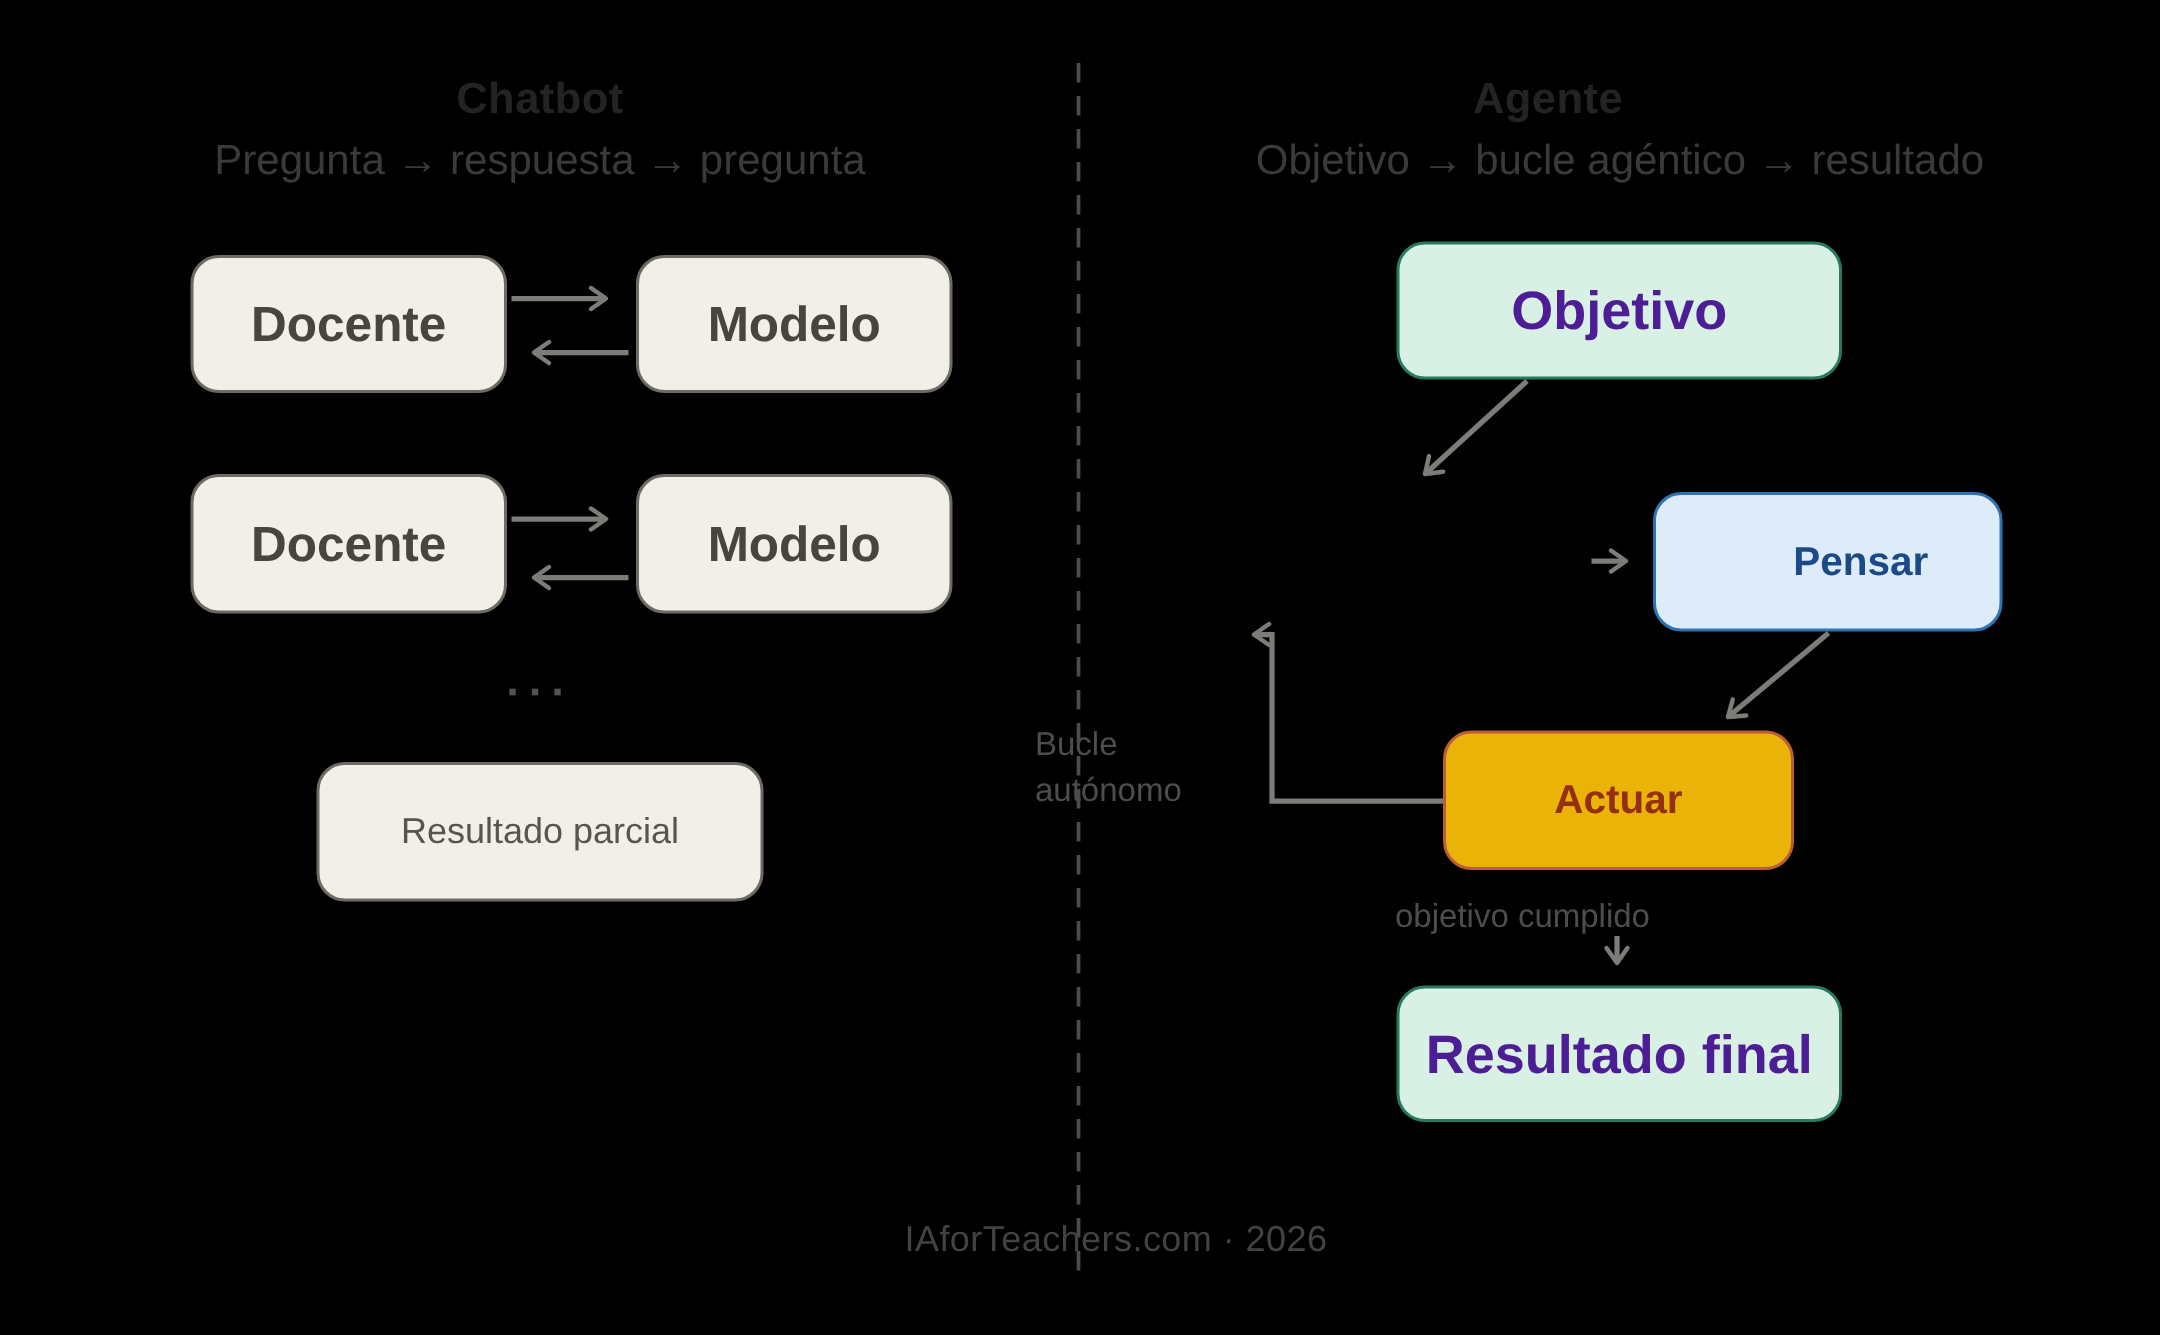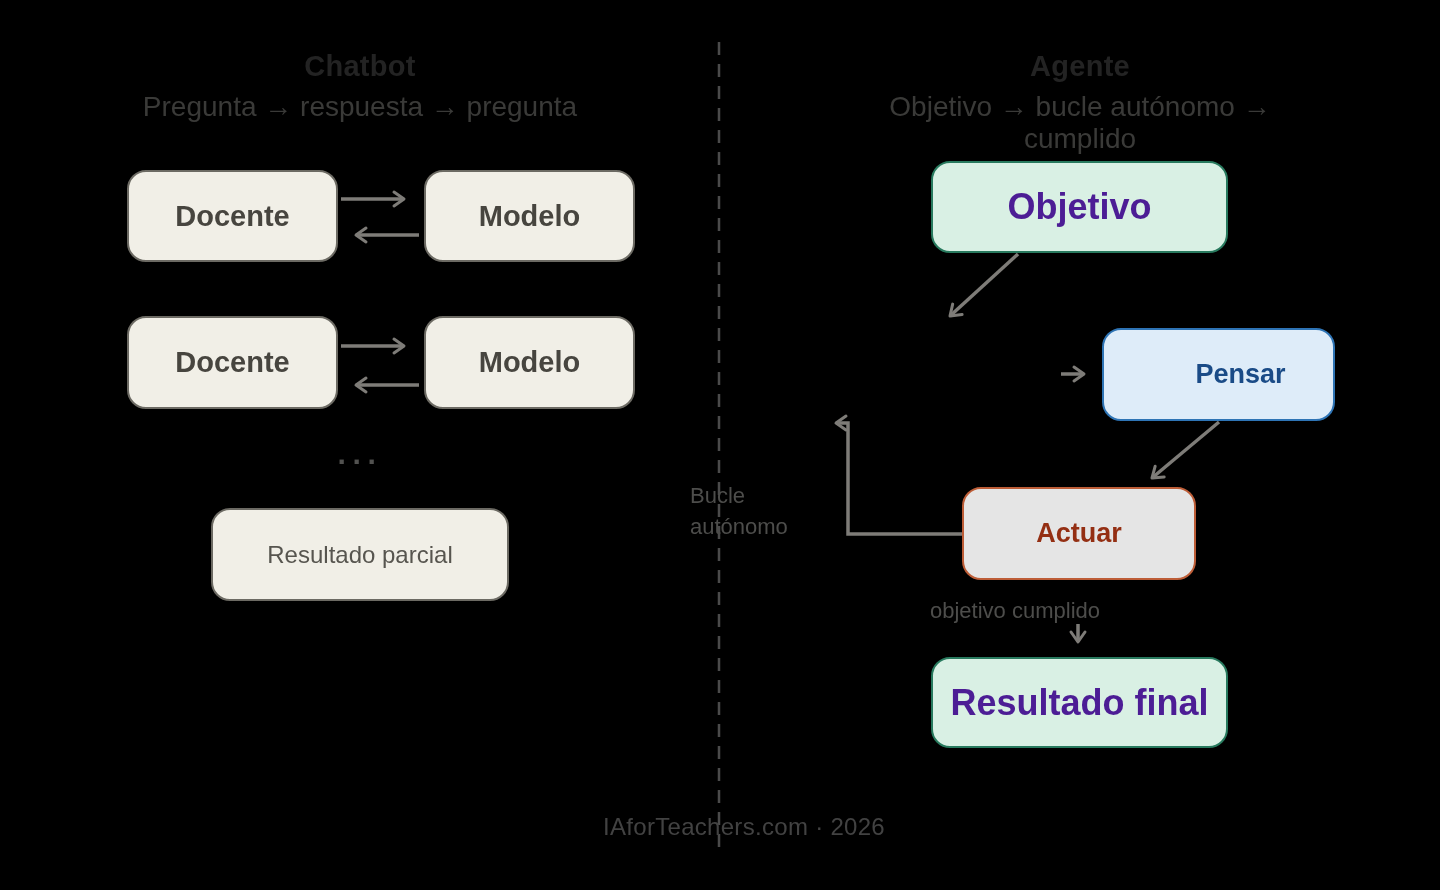--- a/index.html
+++ b/index.html
@@ -14,30 +14,30 @@
   }
   .col-sub{
     width:500px;font-size:28px;font-weight:500;color:#3a3a38;
     text-align:center;
   }
   .node{
     display:flex;align-items:center;justify-content:center;
     border-radius:19px;box-sizing:border-box;border:2px solid transparent;
   }
   .node-cream{background:#f1efe7;border-color:#6c6a63;color:#47453f;
-    font-size:29px;font-weight:600;}
+    font-size:33px;font-weight:600;}
   .node-cream-light{background:#f1efe7;border-color:#6c6a63;color:#57554f;
     font-size:24px;font-weight:400;}
   .node-green{background:#d9f0e4;border-color:#287a5e;color:#4c1d95;
     font-size:36px;font-weight:700;}
   .node-purple{background:#ebe6fb;border-color:#6a57cf;color:#3e2f9d;
     font-size:27px;font-weight:700;}
   .node-blue{background:#deecf9;border-color:#2e74b5;color:#1a4b87;
     font-size:27px;font-weight:700;}
-  .node-orange{background:#e5e5e5;border-color:#bd5d37;color:#942f13;
+  .node-orange{background:#eab308;border-color:#bd5d37;color:#942f13;
     font-size:27px;font-weight:700;}
   .small-label{font-size:22px;font-weight:500;color:#4d4d4b;text-align:left;line-height:31px;}
   .ellipsis{font-size:30px;font-weight:700;color:#525250;letter-spacing:5px;text-align:center;}
   .footer{font-size:24px;font-weight:500;color:#424242;text-align:center;letter-spacing:.3px;}
   svg{position:absolute;left:0;top:0;}
 </style>
 </head>
 <body>
 
 <div class="canvas">
@@ -84,22 +84,22 @@
   <div class="abs node node-cream" style="left:424px;top:316px;width:211px;height:93px;">
     <span>Modelo</span>
   </div>
 
   <div class="abs ellipsis" style="left:310px;top:445px;width:100px;">···</div>
 
   <div class="abs node node-cream-light" style="left:211px;top:508px;width:298px;height:93px;">
     <span>Resultado parcial</span>
   </div>
 
-  <div class="abs col-title" style="left:880px;top:50px;">Agente</div>
-  <div class="abs col-sub" style="left:830px;top:91px;">Objetivo → bucle autónomo → cumplido</div>
+  <div class="abs col-title" style="left:832px;top:50px;">Agente</div>
+  <div class="abs col-sub" style="left:830px;top:91px;">Objetivo → bucle agéntico → resultado</div>
 
   <div class="abs node node-green" style="left:931px;top:161px;width:297px;height:92px;">
     <span>Objetivo</span>
   </div>
 
 
   <div class="abs node node-blue" style="left:1102px;top:328px;width:233px;height:93px;padding-left:44px;">
     <span>Pensar</span>
   </div>
 

